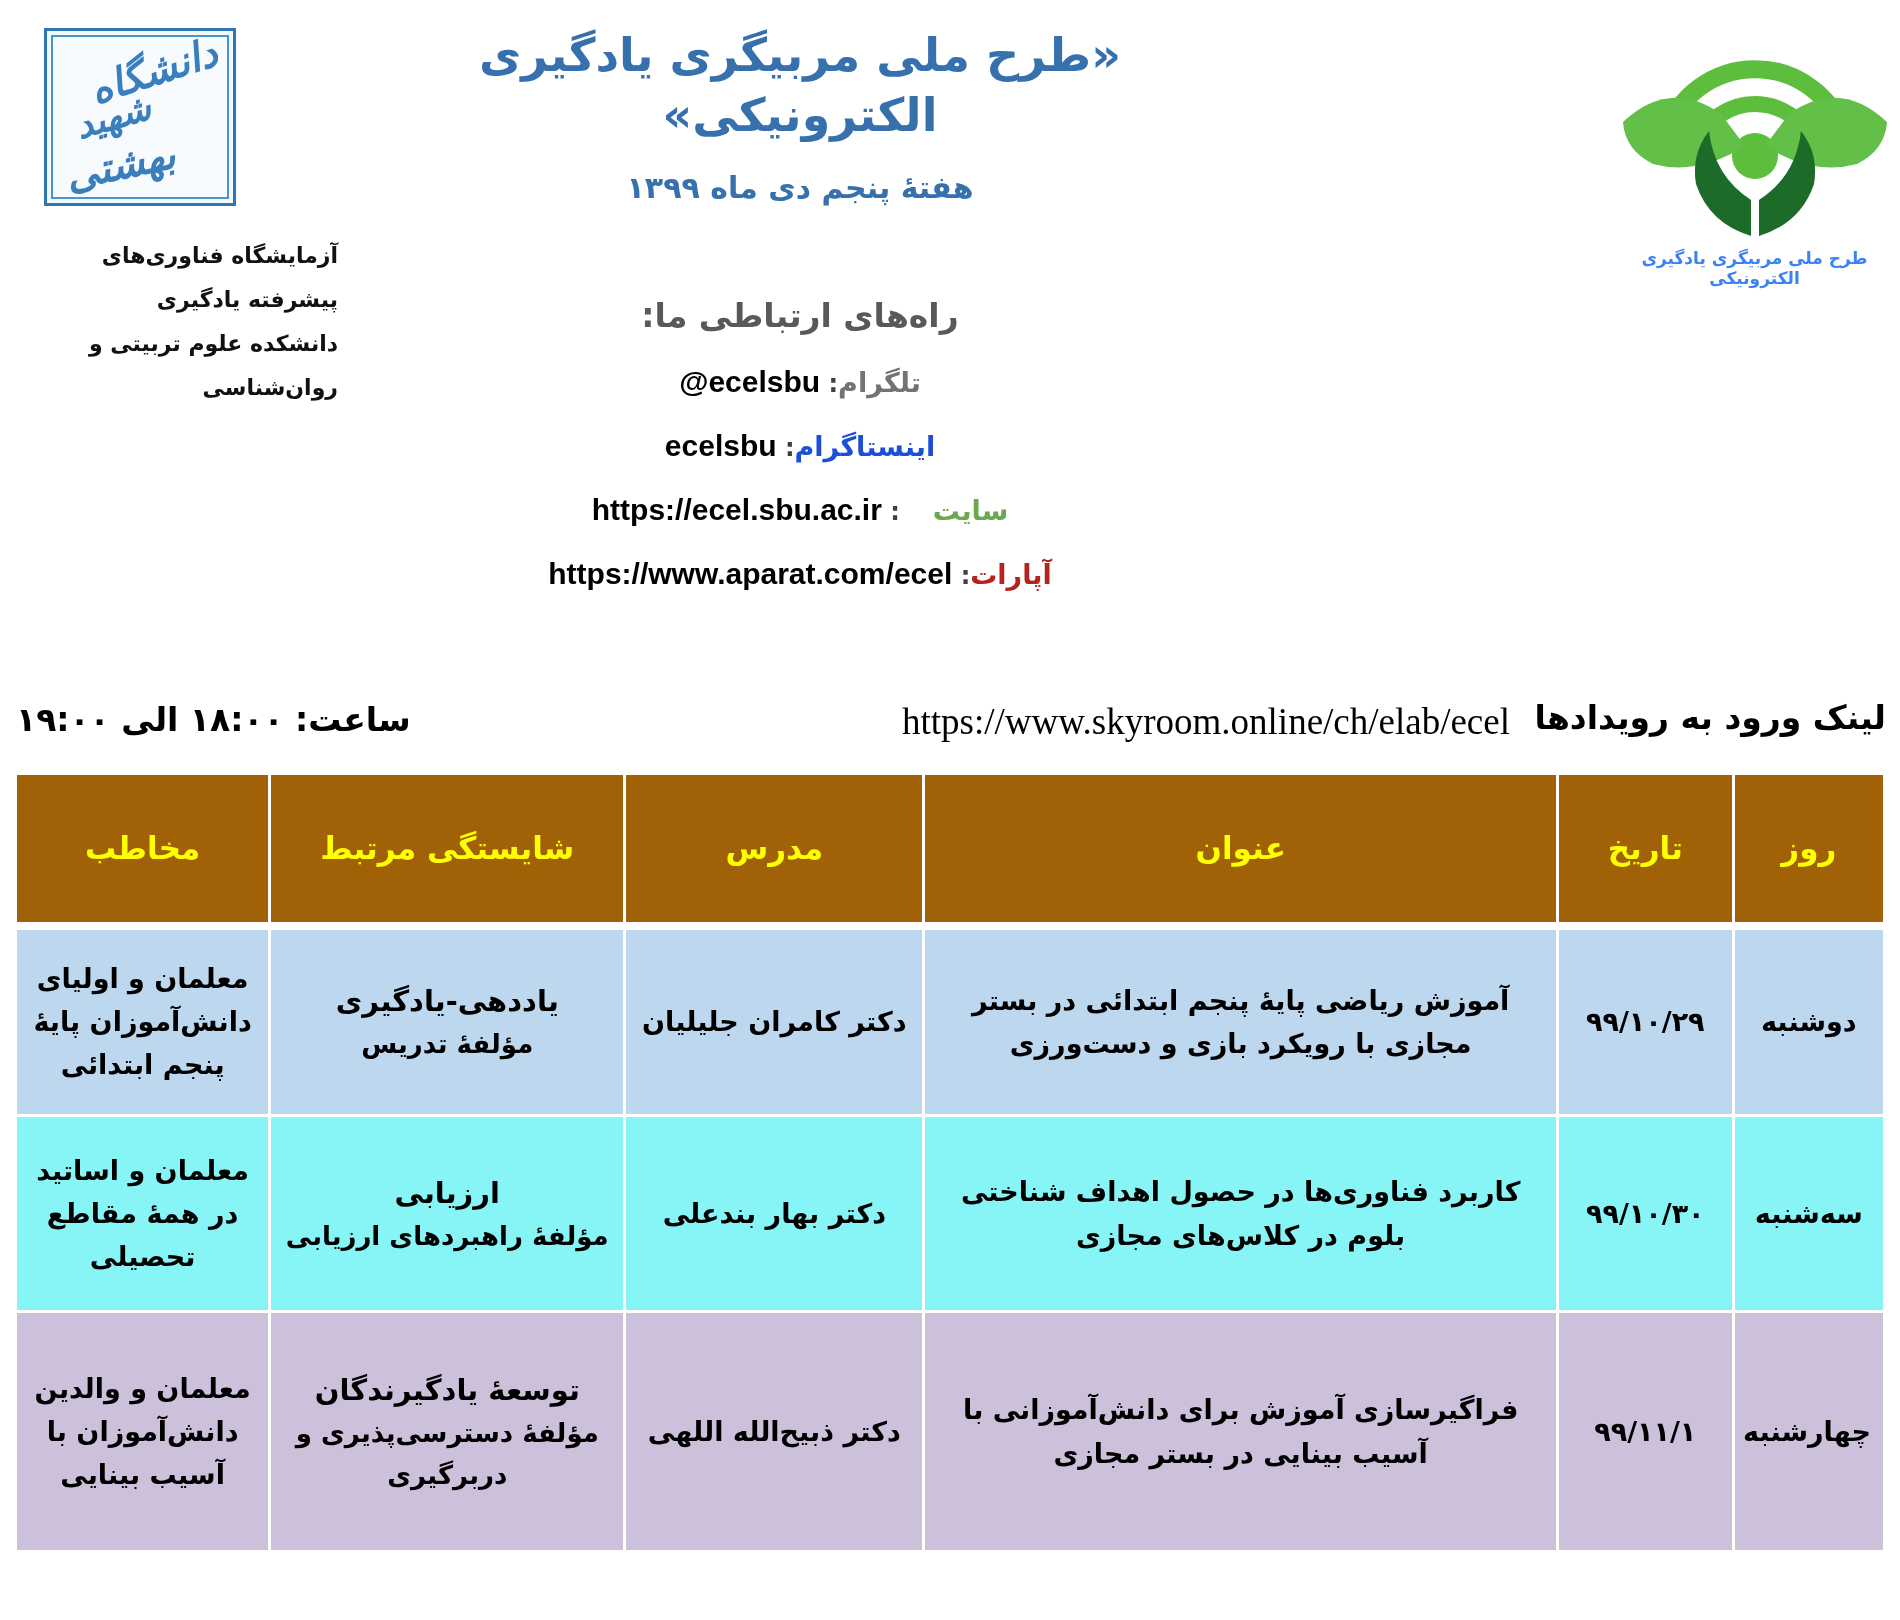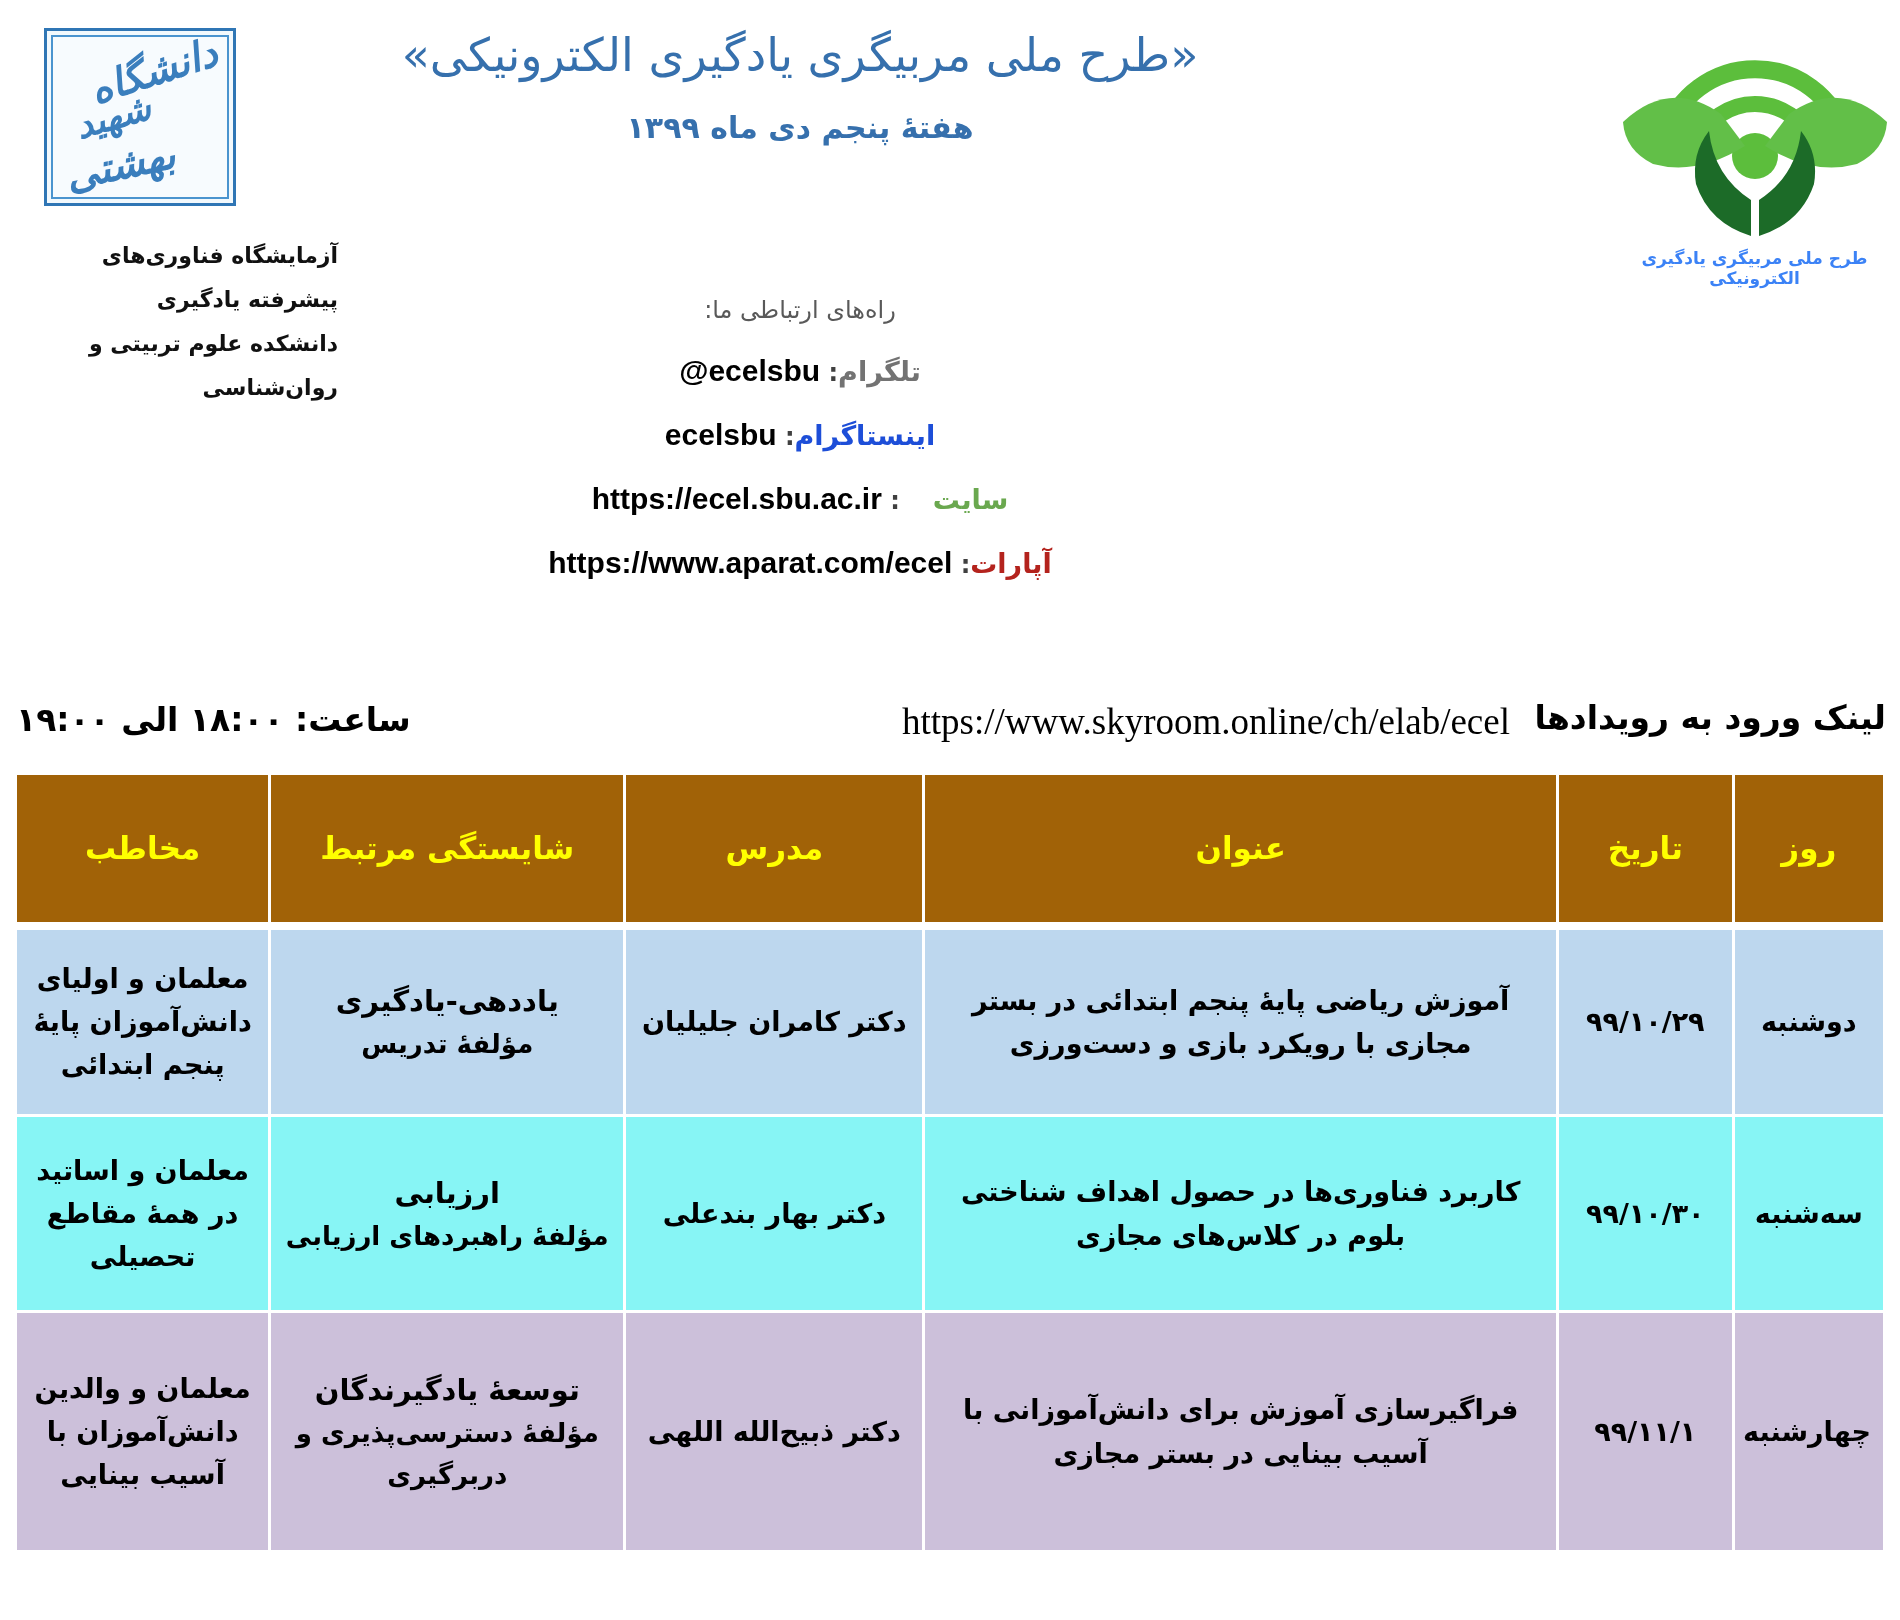--- a/index.html
+++ b/index.html
@@ -26,28 +26,28 @@
 
   .faculty-block {
     left:16px; top:234px; width:322px; direction:rtl; text-align:right;
     font-size:22px; font-weight:bold; line-height:44px; color:#111;
   }
 
   
   .banner {
     left:380px; top:26px; width:840px; text-align:center; direction:rtl;
   }
-  .main-title { font-size:46px; font-weight:normal; color:#3670ad; line-height:1.3; }
+  .main-title { font-size:46px; font-weight:bold; color:#3670ad; line-height:1.3; }
   .subtitle  { font-size:30px; font-weight:bold; color:#3670ad; margin-top:24px; }
 
   
   .contact {
     left:380px; top:296px; width:840px; text-align:center; direction:rtl;
   }
-  .contact-heading { font-size:24px; font-weight:normal; color:#595959; margin-bottom:30px; }
+  .contact-heading { font-size:33px; font-weight:bold; color:#595959; margin-bottom:30px; }
   .contact-line { margin-bottom:30px; font-weight:bold; }
   .c-label { font-size:27px; font-weight:bold; }
   .c-colon { font-size:24px; color:#404040; }
   .c-value { font-size:30px; font-weight:bold; color:#000; font-family:"Liberation Sans", sans-serif; direction:ltr; unicode-bidi:embed; }
 
   
   .ecel-logo { left:1612px; top:4px; width:285px; text-align:center; }
   .ecel-caption { font-size:17px; font-weight:bold; color:#3b82f6; margin-top:2px; direction:rtl; }
 
   

